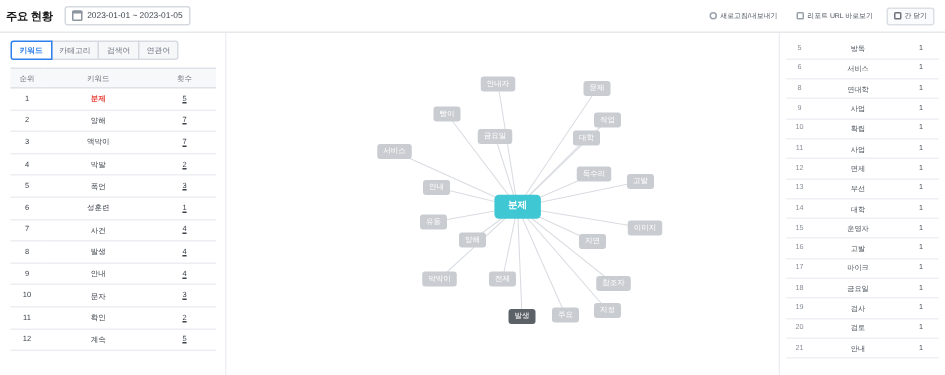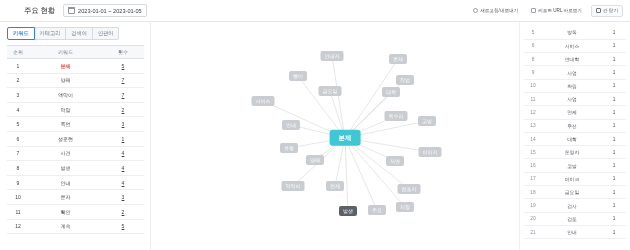--- a/index.html
+++ b/index.html
@@ -18,23 +18,23 @@
 
   
   .topbar {
     position: absolute; left: 0; top: 0;
     width: 630px; height: 22px;
     border-bottom: 1px solid #e6e8ec;
     background: #ffffff;
     display: flex; align-items: center;
   }
   .page-title {
-    margin-left: 24px;
+    margin-left: 4px;
     font-size: 7.5px;
-    font-weight: normal;
+    font-weight: bold;
     color: #1a1a1a;
     letter-spacing: -0.2px;
   }
   .date-box {
     margin-left: 8px;
     height: 13px;
     border: 1px solid #d6dae0;
     border-radius: 2px;
     background: #fff;
     display: flex; align-items: center;

